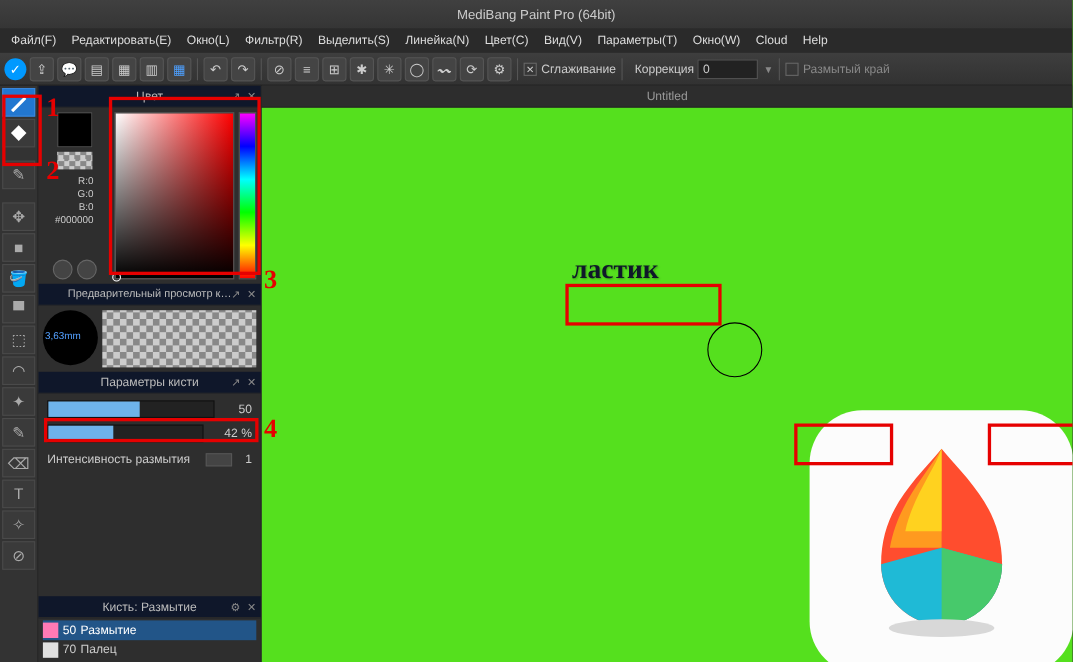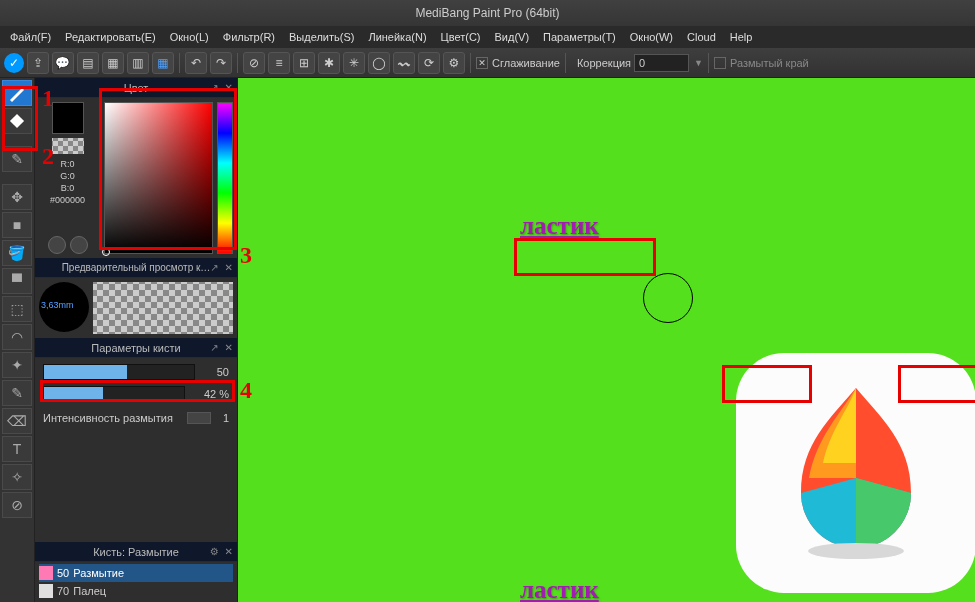--- a/index.html
+++ b/index.html
@@ -18,21 +18,21 @@
 .tool-sidebar { width: 35px; background: #333; display: flex; flex-direction: column; gap: 2px; padding: 2px; border-right: 1px solid #222; }
 .side-tool { width: 30px; height: 26px; background: #3a3a3a; border: 1px solid #4a4a4a; display: flex; align-items: center; justify-content: center; color: #aaa; font-size: 14px; }
 .side-tool.active { background: #2277d0; border-color: #3b87da; color: white; }
 .panels { width: 203px; background: #2e2e2e; display: flex; flex-direction: column; border-right: 1px solid #222; }
 .panel-header { height: 20px; background: #0f172a; display: flex; align-items: center; justify-content: center; color: #bbb; font-size: 11px; position: relative; border-bottom: 1px solid #2a2a2a; }
 .panel-header .icons { position: absolute; right: 4px; display: flex; gap: 6px; color: #888; font-size: 10px; }
 .color-panel-body { display: flex; height: 160px; }
 .color-left { width: 65px; display: flex; flex-direction: column; align-items: center; padding: 4px; }
 .color-swatch { width: 32px; height: 32px; background: #000; border: 1px solid #555; }
 .trans-swatch { width: 32px; height: 16px; margin-top: 4px; background: repeating-conic-gradient(#888 0% 25%, #ccc 0% 50%) 50% / 10px 10px; }
-.rgb { color: #ccc; font-size: 9px; margin-top: 4px; line-height: 12px; text-align: center; }
+.rgb { color: #ccc; font-size: 9px; margin-top: 4px; line-height: 12px; text-align: right; }
 .bottom-icons { display: flex; gap: 4px; margin-top: auto; }
 .ci { width: 18px; height: 18px; border-radius: 50%; border: 1px solid #666; background: #444; }
 .color-picker { flex: 1; display: flex; padding: 4px; gap: 4px; }
 .sat-val { flex: 1; background: linear-gradient(to top, #000, transparent), linear-gradient(to right, #fff, #ff0000); border: 1px solid #555; position: relative; }
 .hue { width: 16px; background: linear-gradient(to bottom, #ff00ff, #0000ff, #00ffff, #00ff00, #ffff00, #ff0000); border: 1px solid #555; }
 .preview-body { height: 60px; display: flex; padding: 4px; gap: 4px; }
 .brush-preview-circle { width: 50px; height: 50px; background: #000; border-radius: 50%; }
 .brush-size-label { color: #53a0ff; font-size: 9px; position: absolute; top: 22px; left: 6px; }
 .checker-area { flex: 1; background: repeating-conic-gradient(#888 0% 25%, #ccc 0% 50%) 50% / 12px 12px; }
 .params-body { padding: 6px 8px; }
@@ -42,21 +42,21 @@
 .slider-val { width: 30px; color: #ccc; font-size: 11px; text-align: right; }
 .param-label { color: #ccc; font-size: 11px; margin-right: 4px; flex: 1; }
 .mini-slider { width: 24px; height: 12px; background: #444; border: 1px solid #555; }
 .brush-list-body { padding: 2px 4px; }
 .brush-row { display: flex; align-items: center; height: 18px; font-size: 11px; gap: 4px; }
 .brush-row.sel { background: #225588; }
 .brush-swatch { width: 14px; height: 14px; }
 .canvas-area { flex: 1; display: flex; flex-direction: column; background: #3a3a3a; }
 .tabbar { height: 20px; background: #2d2d2d; display: flex; align-items: center; justify-content: center; color: #999; font-size: 11px; border-bottom: 1px solid #222; }
 .canvas { flex: 1; background: #55e01e; position: relative; }
-.annot { position: absolute; color: #a21caf; font-weight: bold; font-family: "Times New Roman", serif; font-size: 25px; text-shadow: 1px 1px 2px rgba(0,0,0,0.3); text-decoration: underline; }
+.annot { position: absolute; color: #0f172a; font-weight: bold; font-family: "Times New Roman", serif; font-size: 25px; text-shadow: 1px 1px 2px rgba(0,0,0,0.3); }
 .redbox { position: absolute; border: 3px solid #e60000; }
 .rednum { position: absolute; color: #e60000; font-weight: bold; font-family: "Times New Roman", serif; font-size: 24px; }
 .cursor-circ { position: absolute; width: 50px; height: 50px; border: 1px solid #000; border-radius: 50%; top: 195px; left: 405px; }
 .app-logo { position: absolute; top: 275px; left: 498px; width: 240px; height: 240px; background: #fcfcfc; border-radius: 48px; display: flex; align-items: center; justify-content: center; }
 .logo-inner { position: relative; width: 150px; height: 180px; }
 </style>
 </head>
 <body>
 
 <div class="titlebar">
@@ -232,20 +232,23 @@
       </div>
       <div class="brush-row">
         <div class="brush-swatch" style="background:#e0e0e0"></div>
         <span style="color:#ccc">70</span>
         <span style="color:#ccc">Палец</span>
       </div>
     </div>
   </div>
 
   <div class="canvas-area">
+    <div class="tabbar">
+      <span>Untitled</span>
+    </div>
     <div class="canvas">
       <div class="cursor-circ"></div>
 
       <div class="app-logo">
         <svg class="logo-inner" viewBox="0 0 150 180">
           <path d="M75 5 C 50 35, 20 60, 20 110 A 55 55 0 0 0 130 110 C 130 60, 100 35, 75 5 Z" fill="#ff4d2e"></path>
           <path d="M75 5 C 60 30, 35 55, 28 95 L 75 95 Z" fill="#ff9a1f"></path>
           <path d="M75 5 C 68 25, 48 50, 42 80 L 75 80 Z" fill="#ffd21f"></path>
           <path d="M20 110 A 55 55 0 0 0 130 110 L 75 95 Z" fill="#1fbad6"></path>
           <path d="M75 95 L 130 110 A 55 55 0 0 1 75 165 Z" fill="#47c96b"></path>

